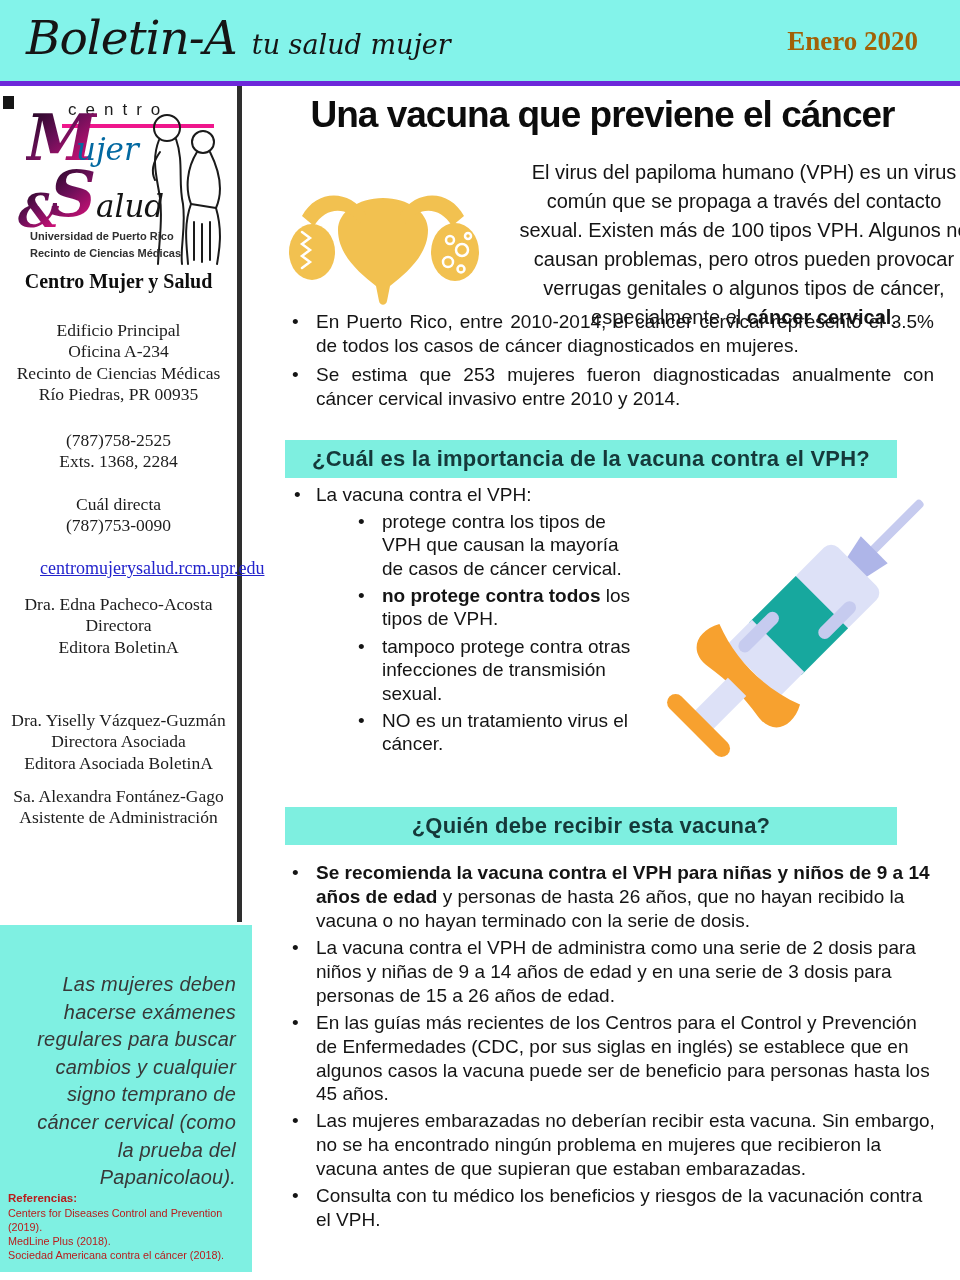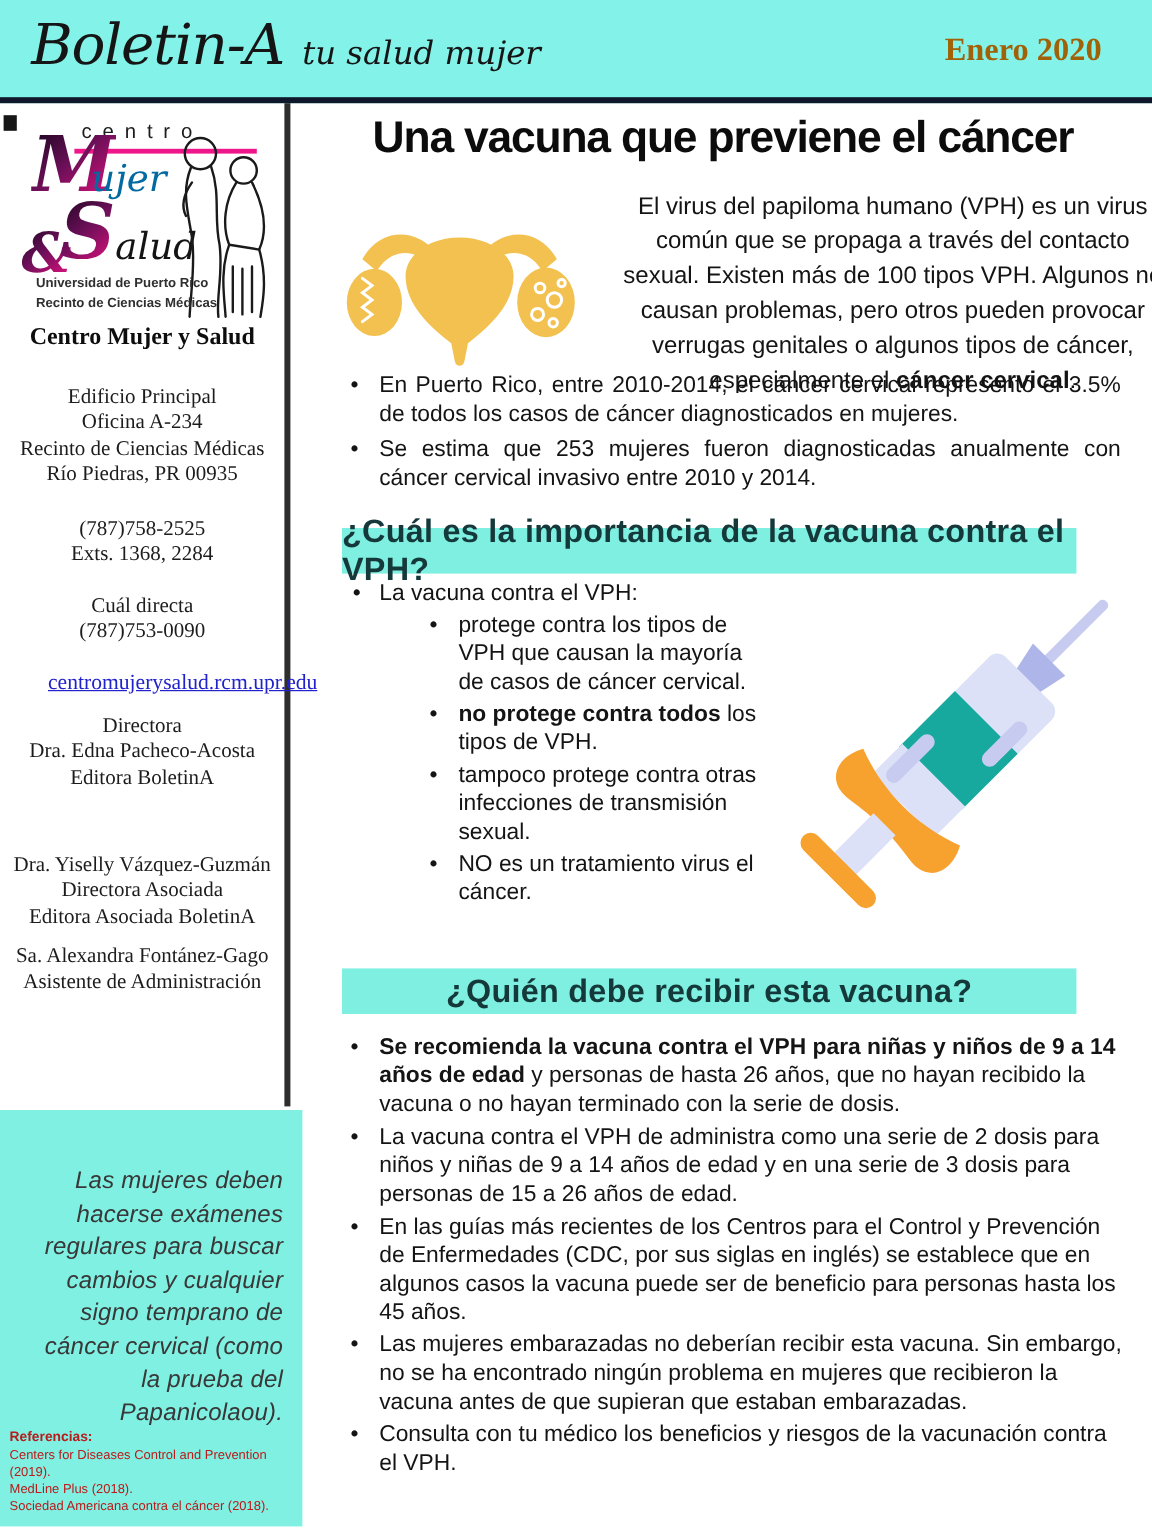--- a/index.html
+++ b/index.html
@@ -5,21 +5,21 @@
   * { margin:0; padding:0; box-sizing:border-box; }
   html,body { background:#888; }
   #page {
     position:relative; width:960px; height:1280px; margin:0 auto;
     background:#ffffff; overflow:hidden;
     font-family:"Liberation Sans","DejaVu Sans",sans-serif; color:#111;
   }
   
   .header {
     position:absolute; left:0; top:0; width:960px; height:86px;
-    background:#83F3EA; border-bottom:5px solid #0f172a;padding-left:20px;
+    background:#83F3EA; border-bottom:5px solid #6d28d9;padding-left:20px;
   }
   .brand {
     position:absolute; left:26px; top:10px;
     font-family:"DejaVu Serif","Liberation Serif",serif; font-style:italic;
     color:#151515; white-space:nowrap;
   }
   .brand .big { font-size:47px; letter-spacing:-1px; }
   .brand .small { font-size:27px; margin-left:10px; }
   .issue-date {
     position:absolute; right:42px; top:26px;
@@ -102,21 +102,21 @@
     position:absolute; left:24px; top:224px; width:650px; list-style:none;
   }
   ul.stats li {
     position:relative; padding-left:32px; font-size:19px; line-height:1.27;
     text-align:justify; margin-bottom:5px; color:#141414;
   }
   ul.stats li::before { content:"•"; position:absolute; left:8px; top:0; }
   .sec-head {
     position:absolute; left:25px; width:612px; height:38px;
     background:#7EEFE0; display:flex; align-items:center; justify-content:center;
-    font-weight:bold; font-size:27px; color:#15393a; letter-spacing:0.2px;
+    font-weight:bold; font-size:22px; color:#15393a; letter-spacing:0.2px;
   }
   .sec-head.first { top:354px; }
   .sec-head.second{ top:721px; }
   .imp { position:absolute; left:30px; top:398px; width:352px; color:#141414; }
   .imp .lead { position:relative; padding-left:26px; font-size:19px; margin-bottom:4px; }
   .imp .lead::before { content:"•"; position:absolute; left:4px; top:0; }
   ul.sub { list-style:none; padding-left:92px; }
   ul.sub li { position:relative; font-size:19px; line-height:1.23; margin-bottom:4px; }
   ul.sub li::before { content:"•"; position:absolute; left:-24px; top:0; }
   .syringe { position:absolute; left:378px; top:400px; }
@@ -188,22 +188,22 @@
     <div class="sb-block sb-direct">
       <div>Cuál directa</div>
       <div>(787)753-0090</div>
     </div>
 
     <div class="sb-block sb-web">
       <a>centromujerysalud.rcm.upr.edu</a>
     </div>
 
     <div class="sb-block sb-staff1">
+      <div>Dra. Edna Pacheco-Acosta</div>
       <div>Directora</div>
-      <div>Dra. Edna Pacheco-Acosta</div>
       <div>Editora BoletinA</div>
     </div>
     <div class="sb-block sb-staff2">
       <div>Dra. Yiselly Vázquez-Guzmán</div>
       <div>Directora Asociada</div>
       <div>Editora Asociada BoletinA</div>
     </div>
     <div class="sb-block sb-staff3">
       <div>Sa. Alexandra Fontánez-Gago</div>
       <div>Asistente de Administración</div>

